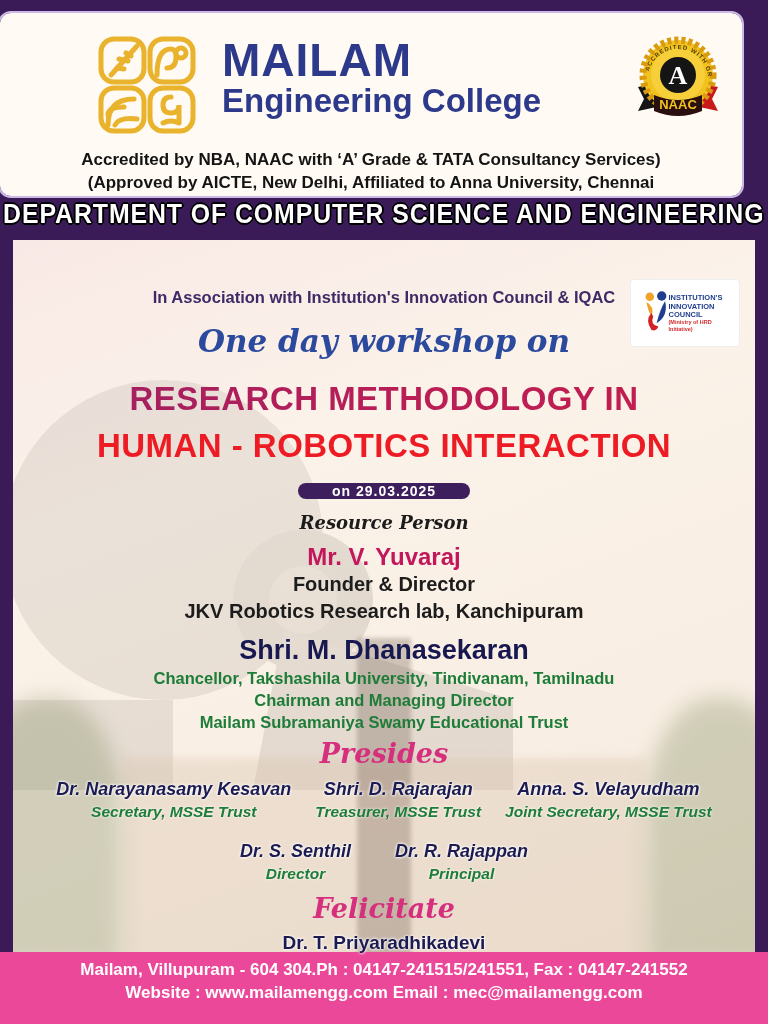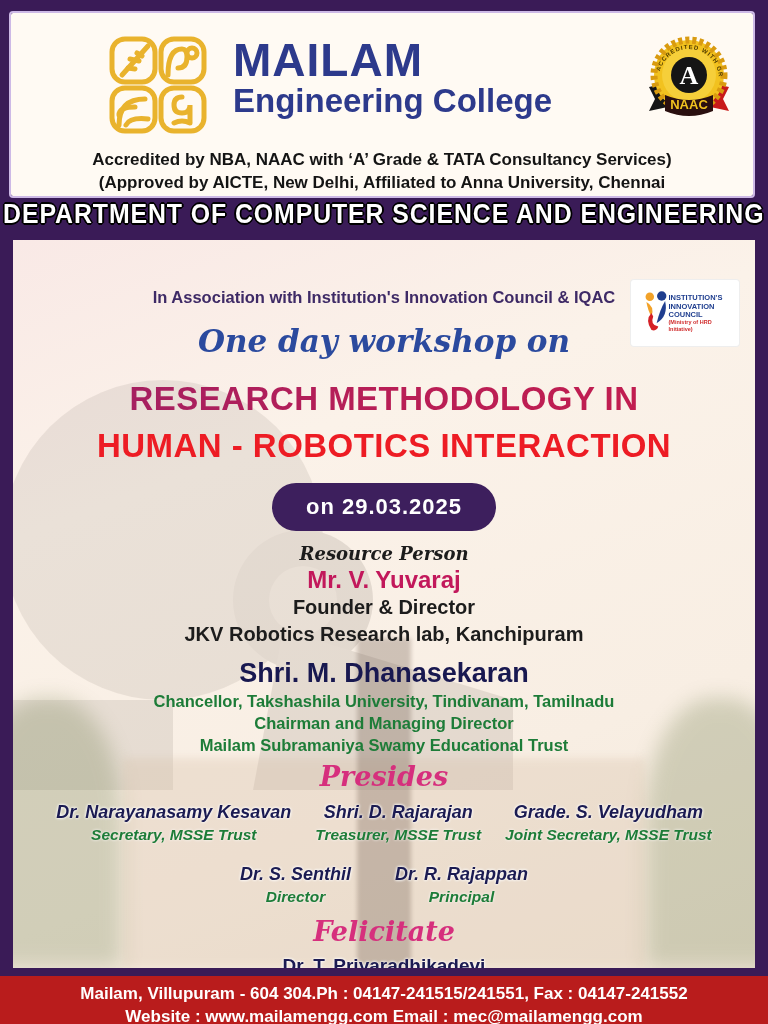--- a/index.html
+++ b/index.html
@@ -4,23 +4,23 @@
 <style>
   * { margin:0; padding:0; box-sizing:border-box; }
   html,body { background:#222; }
   .poster{
     position:relative; width:768px; height:1024px; margin:0 auto;
     background:#3a1b57; overflow:hidden;
     font-family:"Liberation Sans", sans-serif;
   }
   
   .header-card{
-    position:absolute; left:11px; top:13px; width:742px; height:183px;
+    position:absolute; left:0; top:13px; width:742px; height:183px;
     background:#fffaf3; outline:2px solid #cdb9e6;
-    border-radius:2px;
+    border-radius:11px;
   }
   .logo-box{ position:absolute; left:97px; top:22px; width:100px; height:100px; }
   .college-name{ position:absolute; left:222px; top:24px; color:#2d3a8c; line-height:1.02; }
   .college-name .l1{ font-size:46px; font-weight:bold; letter-spacing:1px; }
   .college-name .l2{ font-size:33px; font-weight:bold; }
   .accreditation{
     position:absolute; left:0; right:0; top:136px; text-align:center;
     color:#141414; font-size:17px; font-weight:bold; line-height:1.35;
   }
   .naac-badge{ position:absolute; right:18px; top:22px; width:92px; height:100px; }
@@ -58,43 +58,43 @@
   .tagline{ margin-top:16px; color:#2b4a9e; font-size:31px; }
   .title1{
     margin-top:20px; font-size:34px; font-weight:800; letter-spacing:0.5px;
     background:linear-gradient(90deg,#9e2064,#b81e56,#c41d4e);
     -webkit-background-clip:text; background-clip:text; color:transparent;
     transform:scaleX(0.97);
   }
   .title2{ margin-top:8px; color:#ed1c24; font-size:34px; font-weight:800; letter-spacing:0.5px; transform:scaleX(0.97); }
   .date-pill{
     display:inline-block; margin-top:18px; background:#3d1f5d; color:#ffffff;
-    font-size:22px; font-weight:bold; padding:11px 34px; border-radius:24px; letter-spacing:1px;
+    font-size:14px; font-weight:bold; padding:0 34px; border-radius:24px; letter-spacing:1px;
   }
   .rp-heading{ margin-top:12px; color:#1c1c1c; font-size:18px; }
-  .rp-name{ margin-top:2px; color:#c2185b; font-size:24px; font-weight:bold; }
+  .rp-name{ margin-top:10px; color:#c2185b; font-size:24px; font-weight:bold; }
   .rp-role1{ margin-top:2px; color:#1c1c1c; font-size:20px; font-weight:bold; }
   .rp-role2{ margin-top:4px; color:#1c1c1c; font-size:20px; font-weight:bold; }
   .cg-name{ margin-top:12px; color:#181850; font-size:27px; font-weight:bold; }
   .green{ color:#1d7c38; font-weight:bold; }
   .cg-role{ font-size:16.5px; margin-top:3px; }
   .presides-heading{ margin-top:6px; color:#d62f7d; font-size:27px; }
   .people-row{ display:flex; justify-content:center; margin-top:10px; }
   .people-row .person{ flex:0 0 auto; padding:0 12px;font-style:italic; }
   .person .p-name{ color:#1b1b52; font-size:18px; font-weight:bold; white-space:nowrap;
                    text-shadow:0 0 3px #fff,0 0 3px #fff; }
   .person .p-role{ font-size:15.5px; margin-top:3px; text-shadow:0 0 3px #fff; }
   .row2{ margin-top:20px; }
   .row2 .person{ padding:0 22px; }
   .felicitate-heading{ margin-top:10px; color:#d62f7d; font-size:27px; }
   .fel-name{ margin-top:8px; color:#1b1b52; font-size:19px; font-weight:bold; text-shadow:0 0 3px #fff,0 0 3px #fff; }
   
   .footer{
-    position:absolute; left:0; bottom:0; width:768px; height:48px;
-    background:#b91c1c; color:#ffffff; text-align:center;
+    position:absolute; left:0; bottom:0; width:768px; height:72px;
+    background:#ec4899; color:#ffffff; text-align:center;
     font-size:17px; font-weight:bold; padding-top:7px; line-height:1.35;
   }
 </style>
 </head>
 <body>
 
 <div class="poster">
 
   <div class="header-card">
 
@@ -219,21 +219,21 @@
       <div class="people-row">
         <div class="person">
           <div class="p-name">Dr. Narayanasamy Kesavan</div>
           <div class="p-role green">Secretary, MSSE Trust</div>
         </div>
         <div class="person">
           <div class="p-name">Shri. D. Rajarajan</div>
           <div class="p-role green">Treasurer, MSSE Trust</div>
         </div>
         <div class="person">
-          <div class="p-name">Grade. S. Velayudham</div>
+          <div class="p-name">Anna. S. Velayudham</div>
           <div class="p-role green">Joint Secretary, MSSE Trust</div>
         </div>
       </div>
 
       <div class="people-row row2">
         <div class="person">
           <div class="p-name">Dr. S. Senthil</div>
           <div class="p-role green">Director</div>
         </div>
         <div class="person">

